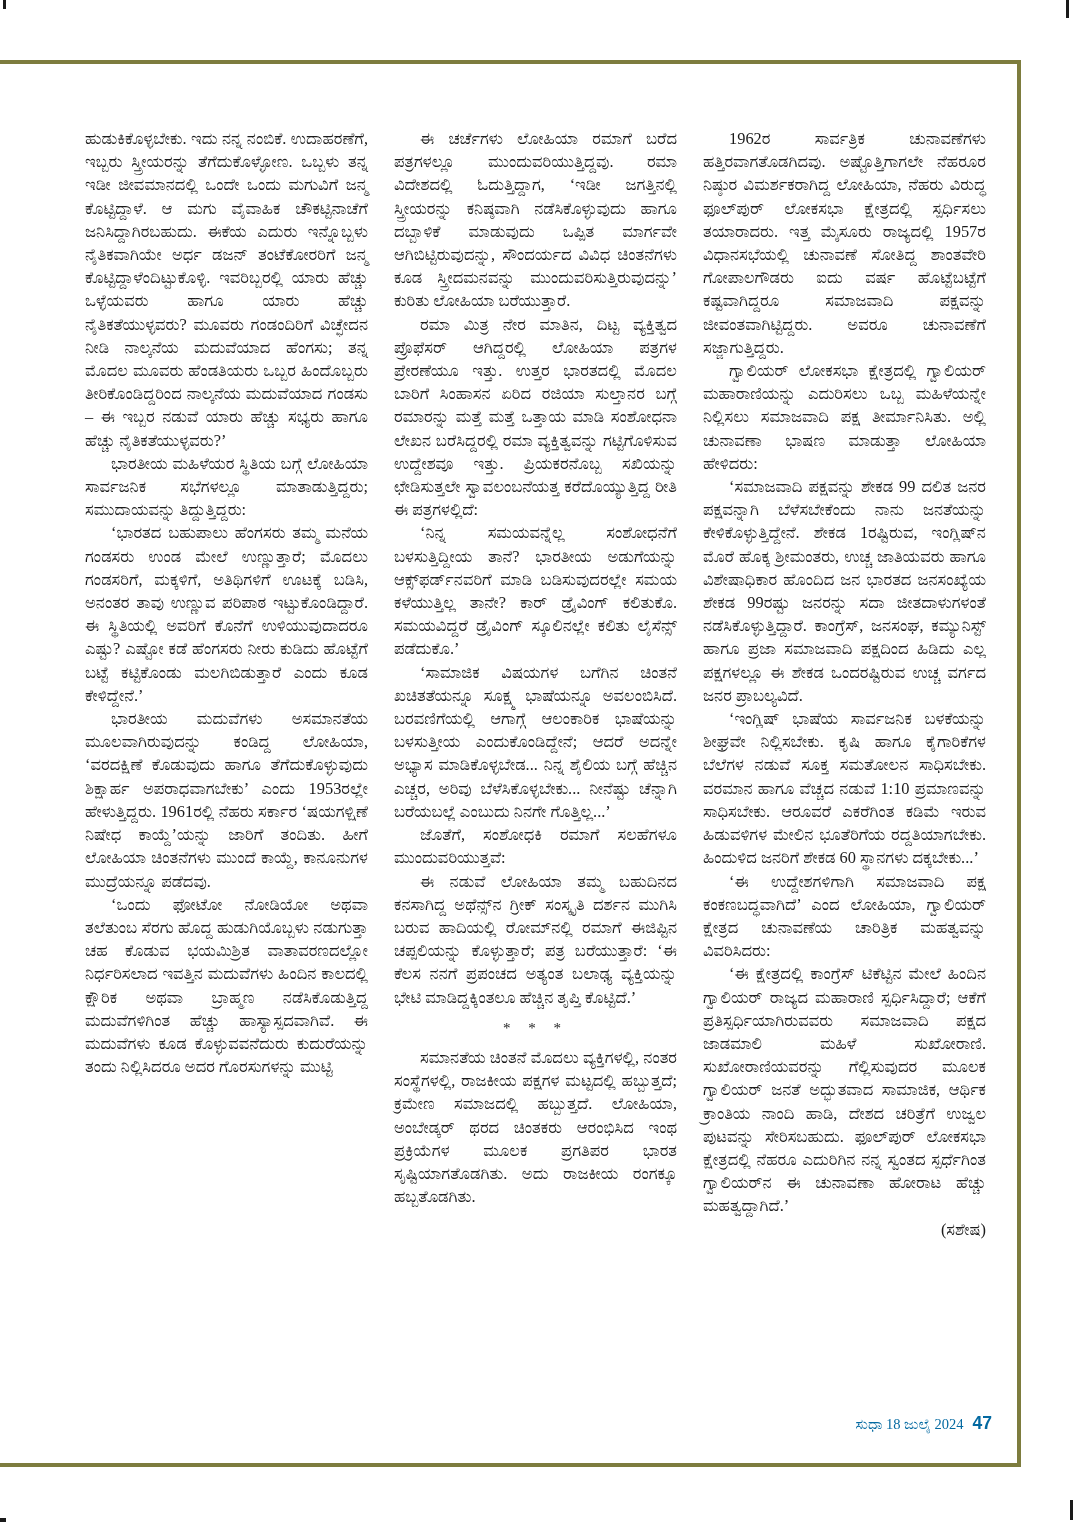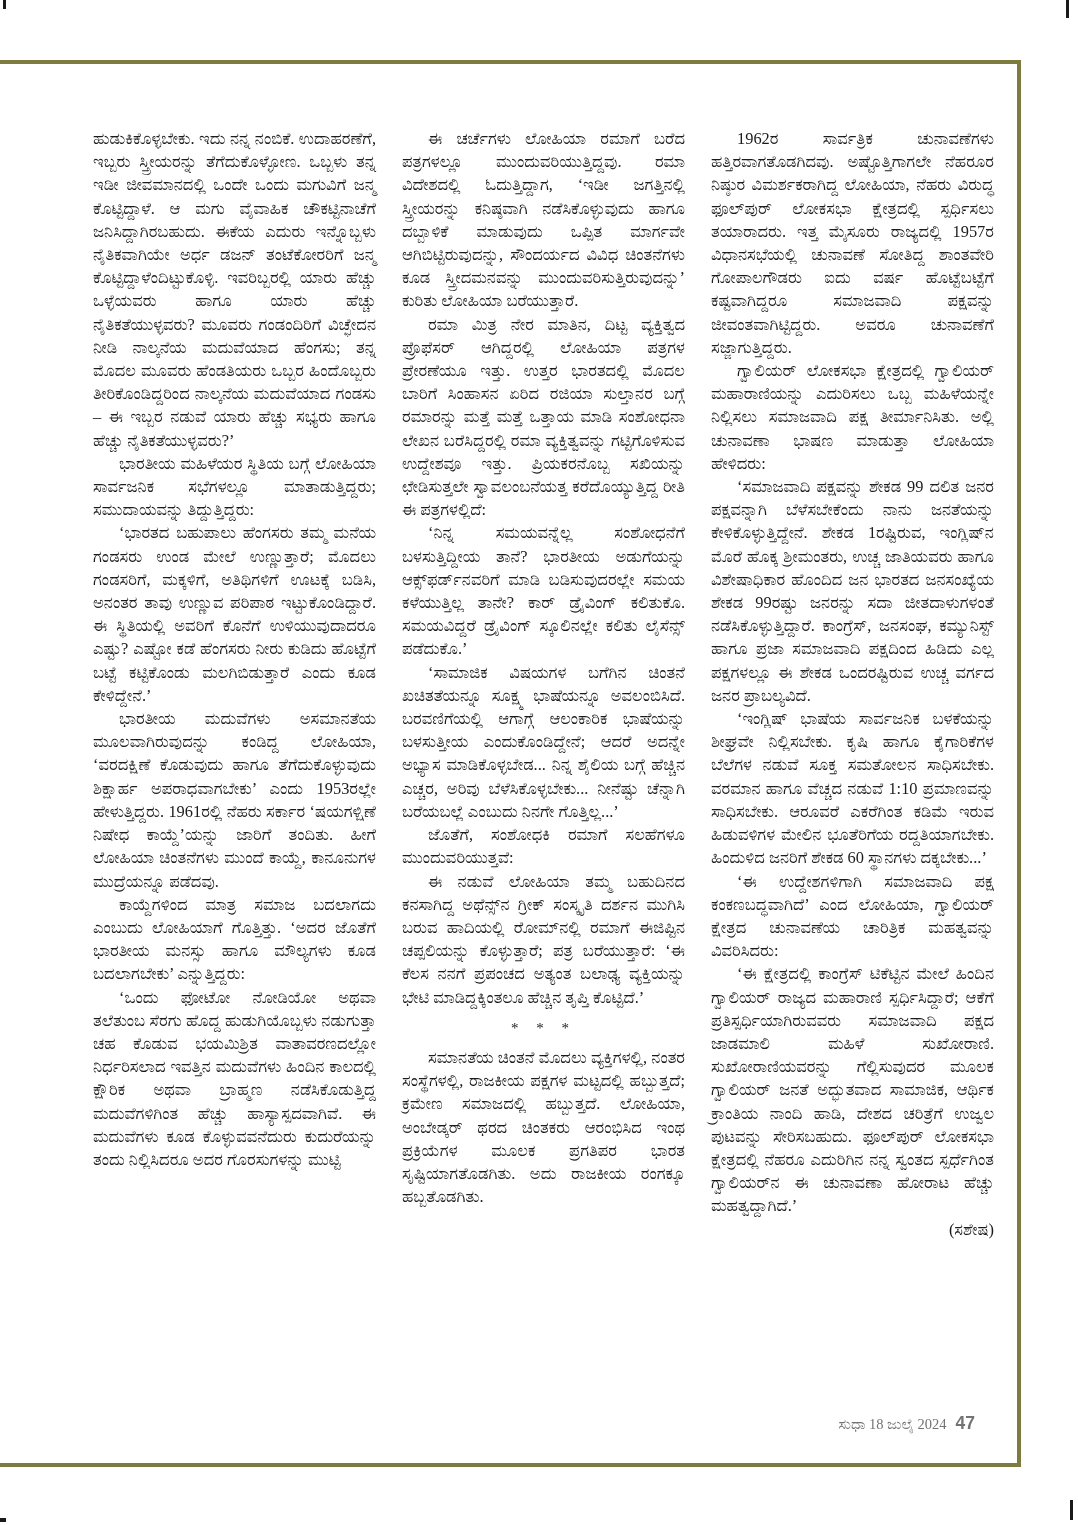--- a/index.html
+++ b/index.html
@@ -28,21 +28,20 @@
   .crop-tr { top: 0; left: 1066px; width: 3px; height: 18px; }
   .crop-br { top: 1500px; left: 1070px; width: 3px; height: 20px; }
   .crop-bl { top: 1518px; left: 0; width: 6px; height: 4px; }
 
   .content {
     position: absolute;
     top: 127px; left: 85px;
     width: 901px;
     display: flex;
     gap: 26px;
-    margin-left: 8px;
   }
   .col {
     width: 283px;
     flex: 0 0 283px;
     font-size: 16.4px;
     line-height: 23.2px;
     text-align: justify;
   }
   .col p { margin: 0; padding: 0; }
   .col p.indent { text-indent: 26px; }
@@ -56,25 +55,25 @@
   }
   .signoff {
     text-align: right;
     text-indent: 0 !important;
     font-weight: normal;
   }
 
   .footer {
     position: absolute;
     top: 1413px;
-    left: 0;
+    left: 17px;
     width: 975px;
     text-align: right;
     font-size: 14.5px;
-    color: #737373;
+    color: #0369a1;
     white-space: nowrap;
   }
   .footer .page-number {
     font-family: "Liberation Sans", "DejaVu Sans", sans-serif;
     font-weight: bold;
     font-size: 17.5px;
     margin-left: 9px;
   }
 </style>
 </head>
@@ -87,21 +86,20 @@
 
 <div class="page-frame"></div>
 
 <div class="content">
 
   <div class="col">
     <p>ಹುಡುಕಿಕೊಳ್ಳಬೇಕು. ಇದು ನನ್ನ ನಂಬಿಕೆ. ಉದಾಹರಣೆಗೆ, ಇಬ್ಬರು ಸ್ತ್ರೀಯರನ್ನು ತೆಗೆದುಕೊಳ್ಳೋಣ. ಒಬ್ಬಳು ತನ್ನ ಇಡೀ ಜೀವಮಾನದಲ್ಲಿ ಒಂದೇ ಒಂದು ಮಗುವಿಗೆ ಜನ್ಮ ಕೊಟ್ಟಿದ್ದಾಳೆ. ಆ ಮಗು ವೈವಾಹಿಕ ಚೌಕಟ್ಟಿನಾಚೆಗೆ ಜನಿಸಿದ್ದಾಗಿರಬಹುದು. ಈಕೆಯ ಎದುರು ಇನ್ನೊಬ್ಬಳು ನೈತಿಕವಾಗಿಯೇ ಅರ್ಧ ಡಜನ್ ತಂಟೆಕೋರರಿಗೆ ಜನ್ಮ ಕೊಟ್ಟಿದ್ದಾಳೆಂದಿಟ್ಟುಕೊಳ್ಳಿ. ಇವರಿಬ್ಬರಲ್ಲಿ ಯಾರು ಹೆಚ್ಚು ಒಳ್ಳೆಯವರು ಹಾಗೂ ಯಾರು ಹೆಚ್ಚು ನೈತಿಕತೆಯುಳ್ಳವರು? ಮೂವರು ಗಂಡಂದಿರಿಗೆ ವಿಚ್ಛೇದನ ನೀಡಿ ನಾಲ್ಕನೆಯ ಮದುವೆಯಾದ ಹೆಂಗಸು; ತನ್ನ ಮೊದಲ ಮೂವರು ಹೆಂಡತಿಯರು ಒಬ್ಬರ ಹಿಂದೊಬ್ಬರು ತೀರಿಕೊಂಡಿದ್ದರಿಂದ ನಾಲ್ಕನೆಯ ಮದುವೆಯಾದ ಗಂಡಸು – ಈ ಇಬ್ಬರ ನಡುವೆ ಯಾರು ಹೆಚ್ಚು ಸಭ್ಯರು ಹಾಗೂ ಹೆಚ್ಚು ನೈತಿಕತೆಯುಳ್ಳವರು?’</p>
     <p class="indent">ಭಾರತೀಯ ಮಹಿಳೆಯರ ಸ್ಥಿತಿಯ ಬಗ್ಗೆ ಲೋಹಿಯಾ ಸಾರ್ವಜನಿಕ ಸಭೆಗಳಲ್ಲೂ ಮಾತಾಡುತ್ತಿದ್ದರು; ಸಮುದಾಯವನ್ನು ತಿದ್ದುತ್ತಿದ್ದರು:</p>
     <p class="indent">‘ಭಾರತದ ಬಹುಪಾಲು ಹೆಂಗಸರು ತಮ್ಮ ಮನೆಯ ಗಂಡಸರು ಉಂಡ ಮೇಲೆ ಉಣ್ಣುತ್ತಾರೆ; ಮೊದಲು ಗಂಡಸರಿಗೆ, ಮಕ್ಕಳಿಗೆ, ಅತಿಥಿಗಳಿಗೆ ಊಟಕ್ಕೆ ಬಡಿಸಿ, ಅನಂತರ ತಾವು ಉಣ್ಣುವ ಪರಿಪಾಠ ಇಟ್ಟುಕೊಂಡಿದ್ದಾರೆ. ಈ ಸ್ಥಿತಿಯಲ್ಲಿ ಅವರಿಗೆ ಕೊನೆಗೆ ಉಳಿಯುವುದಾದರೂ ಎಷ್ಟು? ಎಷ್ಟೋ ಕಡೆ ಹೆಂಗಸರು ನೀರು ಕುಡಿದು ಹೊಟ್ಟೆಗೆ ಬಟ್ಟೆ ಕಟ್ಟಿಕೊಂಡು ಮಲಗಿಬಿಡುತ್ತಾರೆ ಎಂದು ಕೂಡ ಕೇಳಿದ್ದೇನೆ.’</p>
     <p class="indent">ಭಾರತೀಯ ಮದುವೆಗಳು ಅಸಮಾನತೆಯ ಮೂಲವಾಗಿರುವುದನ್ನು ಕಂಡಿದ್ದ ಲೋಹಿಯಾ, ‘ವರದಕ್ಷಿಣೆ ಕೊಡುವುದು ಹಾಗೂ ತೆಗೆದುಕೊಳ್ಳುವುದು ಶಿಕ್ಷಾರ್ಹ ಅಪರಾಧವಾಗಬೇಕು’ ಎಂದು 1953ರಲ್ಲೇ ಹೇಳುತ್ತಿದ್ದರು. 1961ರಲ್ಲಿ ನೆಹರು ಸರ್ಕಾರ ‘ಷಯಗಳ್ಷಿಣೆ ನಿಷೇಧ ಕಾಯ್ದೆ’ಯನ್ನು ಜಾರಿಗೆ ತಂದಿತು. ಹೀಗೆ ಲೋಹಿಯಾ ಚಿಂತನೆಗಳು ಮುಂದೆ ಕಾಯ್ದೆ, ಕಾನೂನುಗಳ ಮುದ್ರೆಯನ್ನೂ ಪಡೆದವು.</p>
-    <p class="indent">ಕಾಯ್ದೆಗಳಿಂದ ಮಾತ್ರ ಸಮಾಜ ಬದಲಾಗದು ಎಂಬುದು ಲೋಹಿಯಾಗೆ ಗೊತ್ತಿತ್ತು. ‘ಅದರ ಜೊತೆಗೆ ಭಾರತೀಯ ಮನಸ್ಸು ಹಾಗೂ ಮೌಲ್ಯಗಳು ಕೂಡ ಬದಲಾಗಬೇಕು’ ಎನ್ನುತ್ತಿದ್ದರು:</p>
     <p class="indent">‘ಒಂದು ಫೋಟೋ ನೋಡಿಯೋ ಅಥವಾ ತಲೆತುಂಬ ಸೆರಗು ಹೊದ್ದ ಹುಡುಗಿಯೊಬ್ಬಳು ನಡುಗುತ್ತಾ ಚಹ ಕೊಡುವ ಭಯಮಿಶ್ರಿತ ವಾತಾವರಣದಲ್ಲೋ ನಿರ್ಧರಿಸಲಾದ ಇವತ್ತಿನ ಮದುವೆಗಳು ಹಿಂದಿನ ಕಾಲದಲ್ಲಿ ಕ್ಷೌರಿಕ ಅಥವಾ ಬ್ರಾಹ್ಮಣ ನಡೆಸಿಕೊಡುತ್ತಿದ್ದ ಮದುವೆಗಳಿಗಿಂತ ಹೆಚ್ಚು ಹಾಸ್ಯಾಸ್ಪದವಾಗಿವೆ. ಈ ಮದುವೆಗಳು ಕೂಡ ಕೊಳ್ಳುವವನೆದುರು ಕುದುರೆಯನ್ನು ತಂದು ನಿಲ್ಲಿಸಿದರೂ ಅದರ ಗೊರಸುಗಳನ್ನು ಮುಟ್ಟಿ</p>
   </div>
 
   <div class="col">
     <p class="indent">ಈ ಚರ್ಚೆಗಳು ಲೋಹಿಯಾ ರಮಾಗೆ ಬರೆದ ಪತ್ರಗಳಲ್ಲೂ ಮುಂದುವರಿಯುತ್ತಿದ್ದವು. ರಮಾ ವಿದೇಶದಲ್ಲಿ ಓದುತ್ತಿದ್ದಾಗ, ‘ಇಡೀ ಜಗತ್ತಿನಲ್ಲಿ ಸ್ತ್ರೀಯರನ್ನು ಕನಿಷ್ಠವಾಗಿ ನಡೆಸಿಕೊಳ್ಳುವುದು ಹಾಗೂ ದಬ್ಬಾಳಿಕೆ ಮಾಡುವುದು ಒಪ್ಪಿತ ಮಾರ್ಗವೇ ಆಗಿಬಿಟ್ಟಿರುವುದನ್ನು, ಸೌಂದರ್ಯದ ವಿವಿಧ ಚಿಂತನೆಗಳು ಕೂಡ ಸ್ತ್ರೀದಮನವನ್ನು ಮುಂದುವರಿಸುತ್ತಿರುವುದನ್ನು’ ಕುರಿತು ಲೋಹಿಯಾ ಬರೆಯುತ್ತಾರೆ.</p>
     <p class="indent">ರಮಾ ಮಿತ್ರ ನೇರ ಮಾತಿನ, ದಿಟ್ಟ ವ್ಯಕ್ತಿತ್ವದ ಪ್ರೊಫೆಸರ್ ಆಗಿದ್ದರಲ್ಲಿ ಲೋಹಿಯಾ ಪತ್ರಗಳ ಪ್ರೇರಣೆಯೂ ಇತ್ತು. ಉತ್ತರ ಭಾರತದಲ್ಲಿ ಮೊದಲ ಬಾರಿಗೆ ಸಿಂಹಾಸನ ಏರಿದ ರಜಿಯಾ ಸುಲ್ತಾನರ ಬಗ್ಗೆ ರಮಾರನ್ನು ಮತ್ತೆ ಮತ್ತೆ ಒತ್ತಾಯ ಮಾಡಿ ಸಂಶೋಧನಾ ಲೇಖನ ಬರೆಸಿದ್ದರಲ್ಲಿ ರಮಾ ವ್ಯಕ್ತಿತ್ವವನ್ನು ಗಟ್ಟಿಗೊಳಿಸುವ ಉದ್ದೇಶವೂ ಇತ್ತು. ಪ್ರಿಯಕರನೊಬ್ಬ ಸಖಿಯನ್ನು ಛೇಡಿಸುತ್ತಲೇ ಸ್ವಾವಲಂಬನೆಯತ್ತ ಕರೆದೊಯ್ಯುತ್ತಿದ್ದ ರೀತಿ ಈ ಪತ್ರಗಳಲ್ಲಿದೆ:</p>
     <p class="indent">‘ನಿನ್ನ ಸಮಯವನ್ನೆಲ್ಲ ಸಂಶೋಧನೆಗೆ ಬಳಸುತ್ತಿದ್ದೀಯ ತಾನೆ? ಭಾರತೀಯ ಅಡುಗೆಯನ್ನು ಆಕ್ಸ್‌ಫರ್ಡ್‌ನವರಿಗೆ ಮಾಡಿ ಬಡಿಸುವುದರಲ್ಲೇ ಸಮಯ ಕಳೆಯುತ್ತಿಲ್ಲ ತಾನೇ? ಕಾರ್ ಡ್ರೈವಿಂಗ್ ಕಲಿತುಕೊ. ಸಮಯವಿದ್ದರೆ ಡ್ರೈವಿಂಗ್ ಸ್ಕೂಲಿನಲ್ಲೇ ಕಲಿತು ಲೈಸೆನ್ಸ್ ಪಡೆದುಕೊ.’</p>
     <p class="indent">‘ಸಾಮಾಜಿಕ ವಿಷಯಗಳ ಬಗೆಗಿನ ಚಿಂತನೆ ಖಚಿತತೆಯನ್ನೂ ಸೂಕ್ಷ್ಮ ಭಾಷೆಯನ್ನೂ ಅವಲಂಬಿಸಿದೆ. ಬರವಣಿಗೆಯಲ್ಲಿ ಆಗಾಗ್ಗೆ ಆಲಂಕಾರಿಕ ಭಾಷೆಯನ್ನು ಬಳಸುತ್ತೀಯ ಎಂದುಕೊಂಡಿದ್ದೇನೆ; ಆದರೆ ಅದನ್ನೇ ಅಭ್ಯಾಸ ಮಾಡಿಕೊಳ್ಳಬೇಡ... ನಿನ್ನ ಶೈಲಿಯ ಬಗ್ಗೆ ಹೆಚ್ಚಿನ ಎಚ್ಚರ, ಅರಿವು ಬೆಳೆಸಿಕೊಳ್ಳಬೇಕು... ನೀನೆಷ್ಟು ಚೆನ್ನಾಗಿ ಬರೆಯಬಲ್ಲೆ ಎಂಬುದು ನಿನಗೇ ಗೊತ್ತಿಲ್ಲ...’</p>
     <p class="indent">ಜೊತೆಗೆ, ಸಂಶೋಧಕಿ ರಮಾಗೆ ಸಲಹೆಗಳೂ ಮುಂದುವರಿಯುತ್ತವೆ:</p>
     <p class="indent">ಈ ನಡುವೆ ಲೋಹಿಯಾ ತಮ್ಮ ಬಹುದಿನದ ಕನಸಾಗಿದ್ದ ಅಥೆನ್ಸ್‌ನ ಗ್ರೀಕ್ ಸಂಸ್ಕೃತಿ ದರ್ಶನ ಮುಗಿಸಿ ಬರುವ ಹಾದಿಯಲ್ಲಿ ರೋಮ್‌ನಲ್ಲಿ ರಮಾಗೆ ಈಜಿಪ್ಟಿನ ಚಪ್ಪಲಿಯನ್ನು ಕೊಳ್ಳುತ್ತಾರೆ; ಪತ್ರ ಬರೆಯುತ್ತಾರೆ: ‘ಈ ಕೆಲಸ ನನಗೆ ಪ್ರಪಂಚದ ಅತ್ಯಂತ ಬಲಾಢ್ಯ ವ್ಯಕ್ತಿಯನ್ನು ಭೇಟಿ ಮಾಡಿದ್ದಕ್ಕಿಂತಲೂ ಹೆಚ್ಚಿನ ತೃಪ್ತಿ ಕೊಟ್ಟಿದೆ.’</p>

